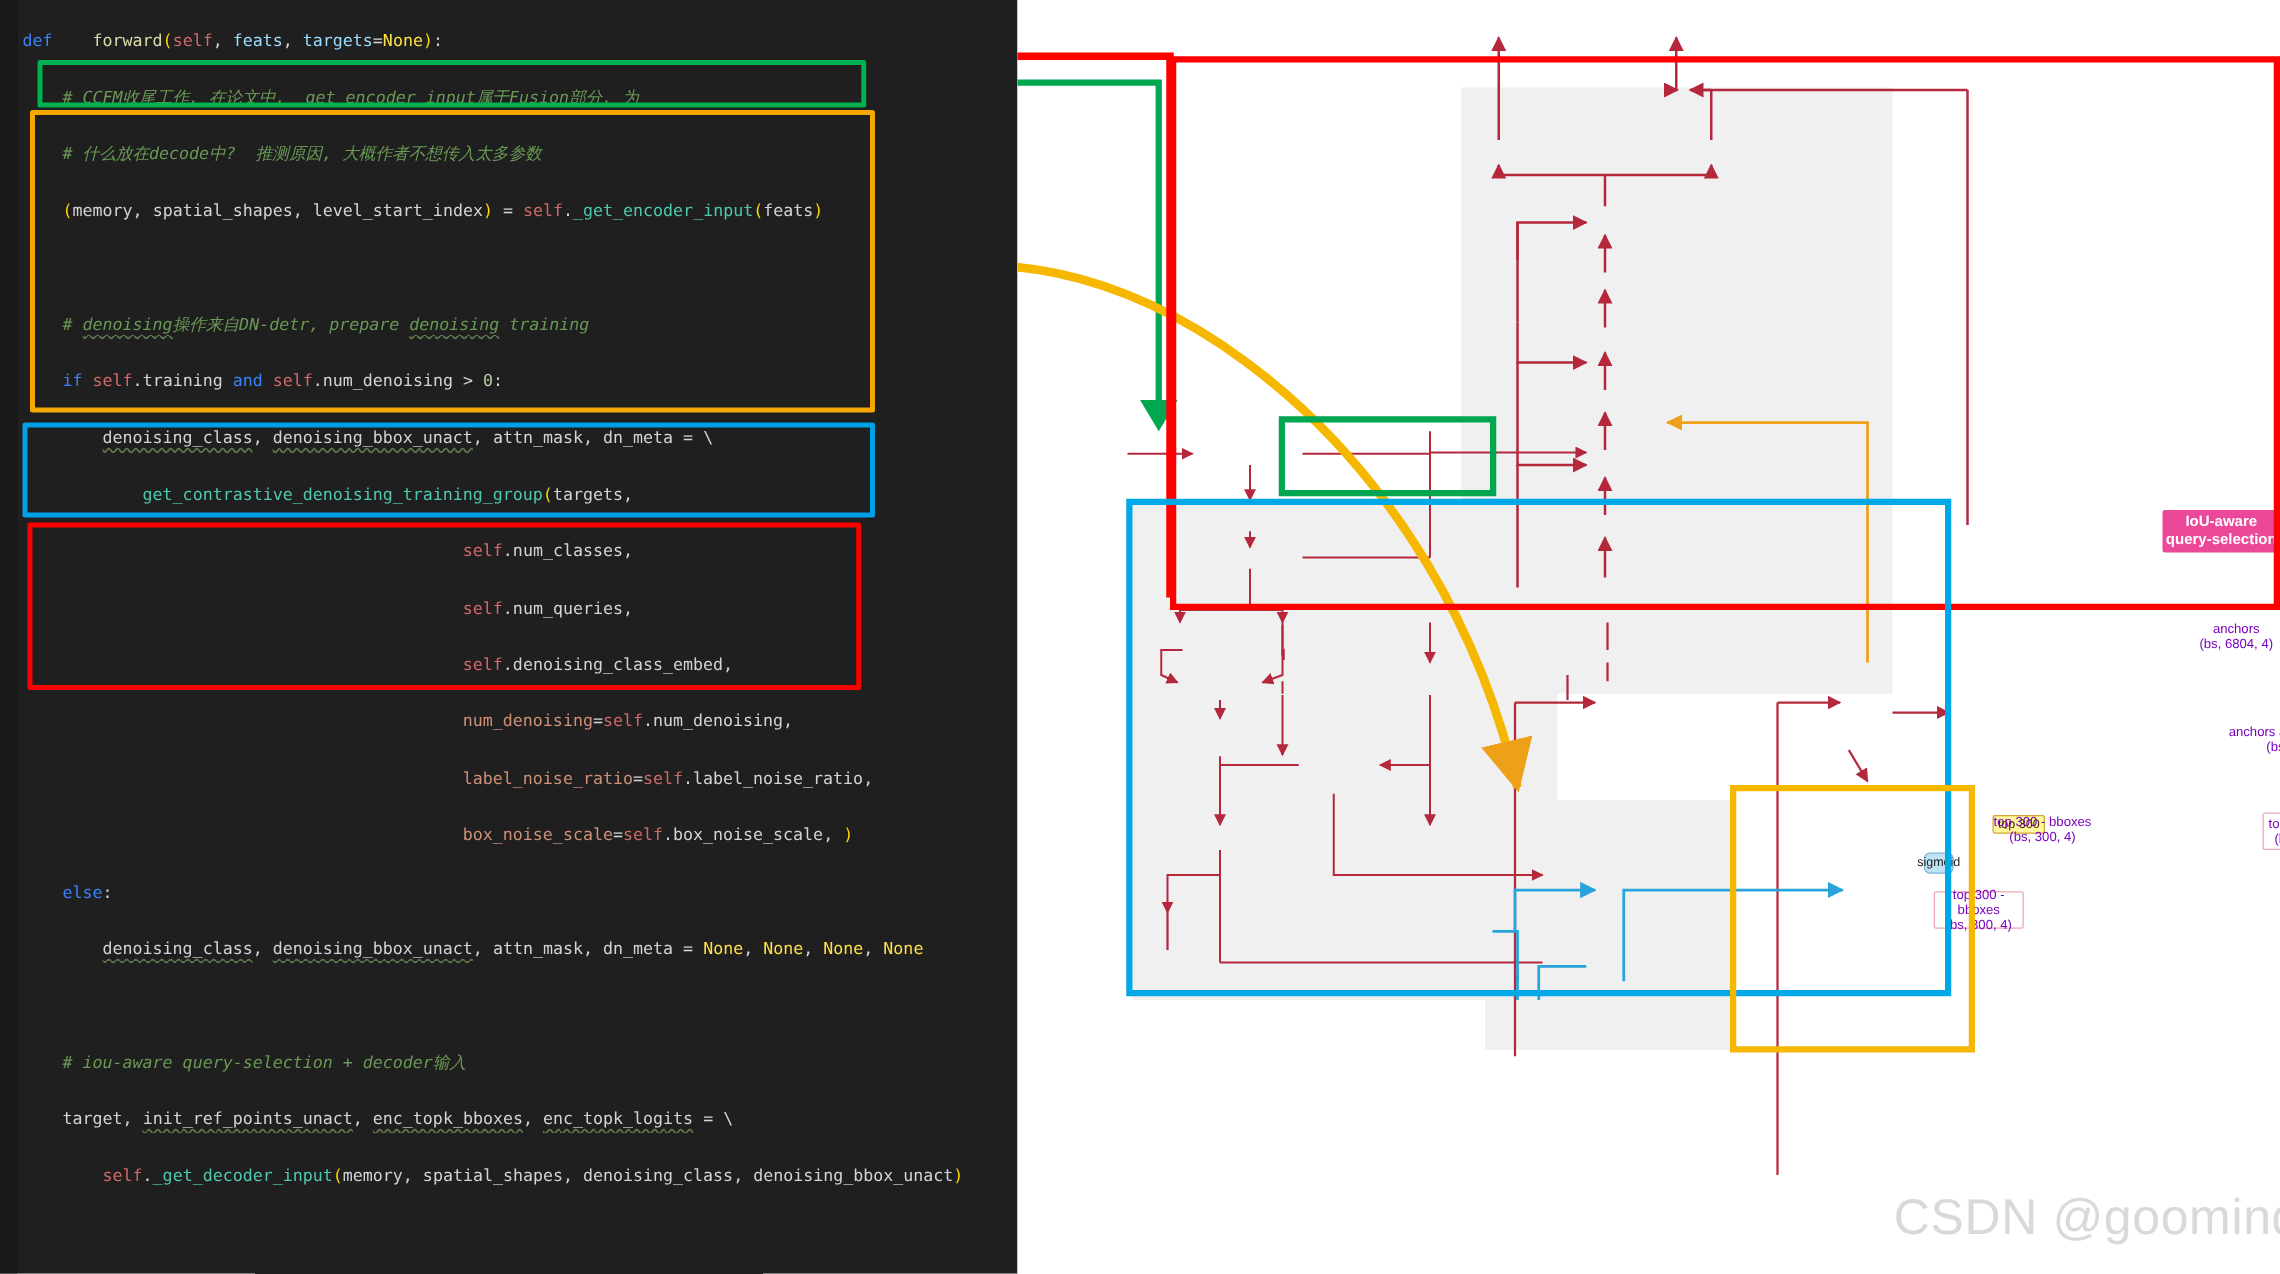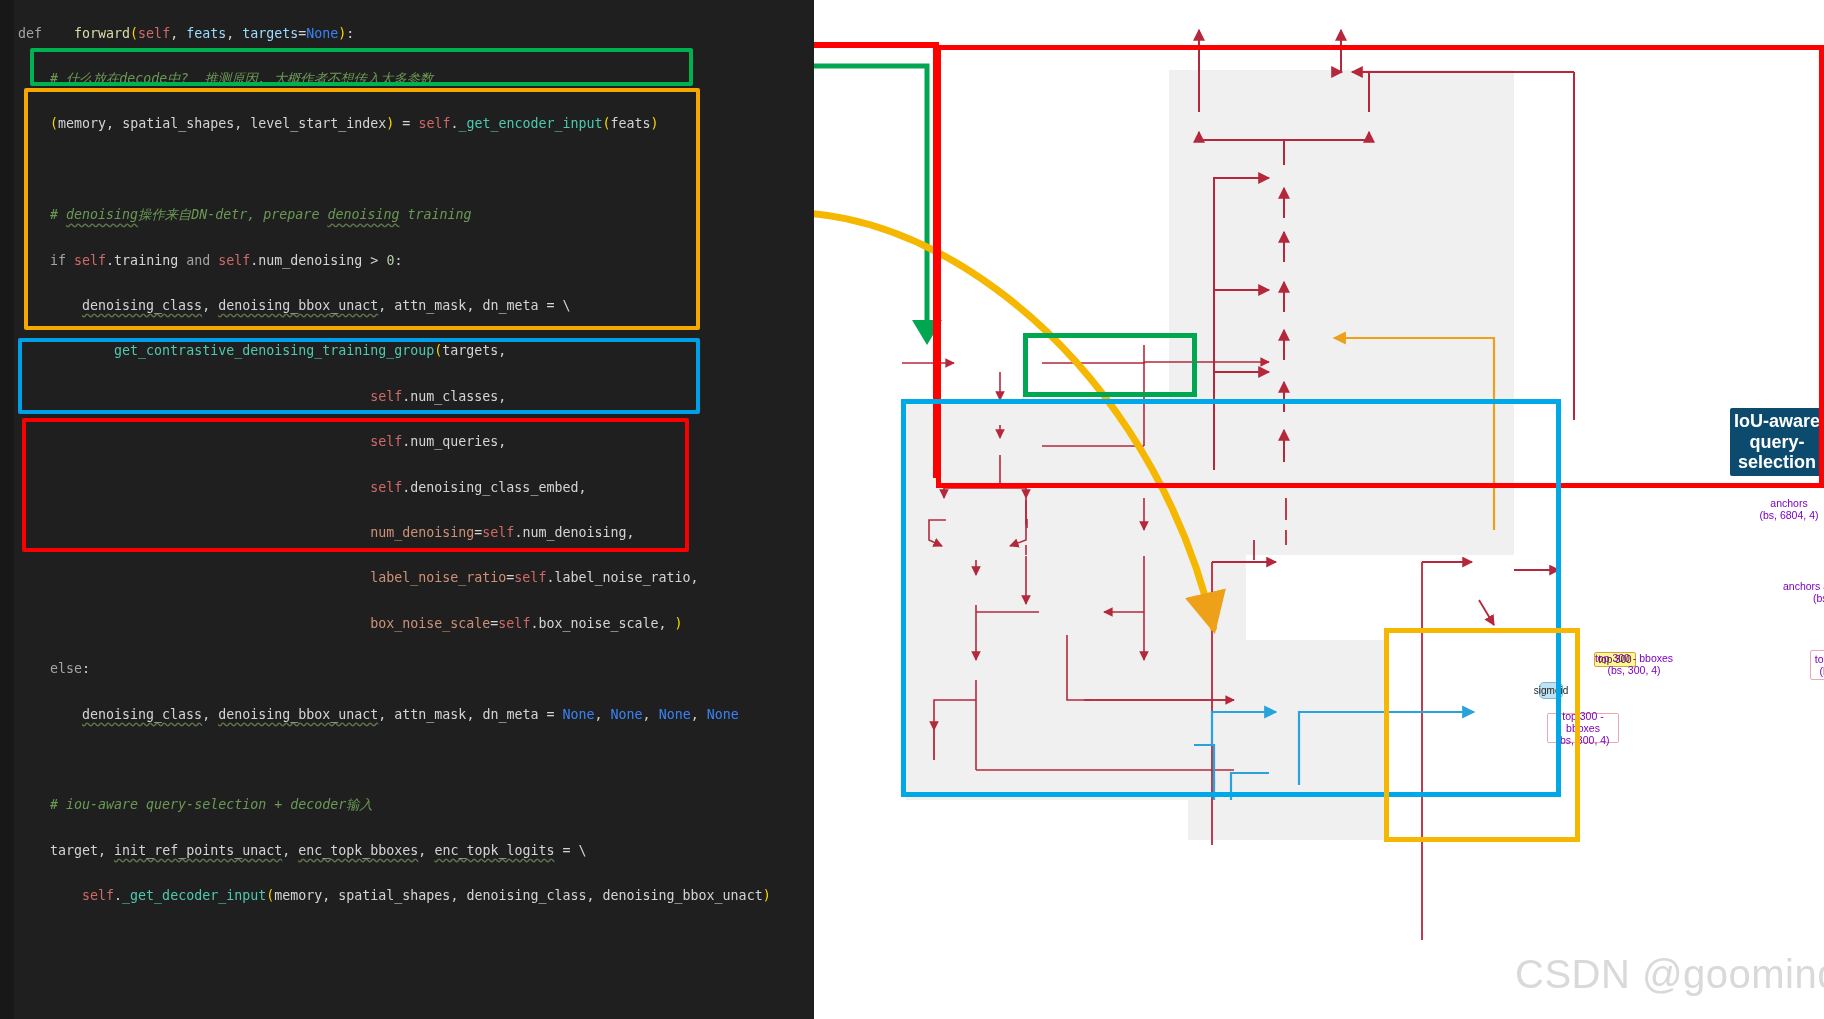--- a/index.html
+++ b/index.html
@@ -24,31 +24,31 @@
   }
   .code-lines {
     position: absolute; left: 18px; top: 0; right: 0;
     font-family: "DejaVu Sans Mono", monospace;
     font-size: 13.3px;
     line-height: 22.7px;
     white-space: pre;
     color: #d4d4d4;
   }
   .ln { height: 22.7px; }
-  .kw   { color: #a3a3a3; }      
+  .kw   { color: #3b82f6; }      
   .fn   { color: #dcdcaa; margin-left: 24px; }      
   .par  { color: #9cdcfe; }      
   .self { color: #d16969; }      
   .cmt  { color: #6a9955; font-style: italic; }
   .num  { color: #b5cea8; }
   .op   { color: #d4d4d4; }
   .brk1 { color: #ffd700; }
   .meth { color: #4ec9b0; }
   .kwa  { color: #ce9178; }      
-  .none { color: #3b82f6; }
+  .none { color: #fde047; }
   .idn  { color: #d4d4d4; }
   .sqg  { text-decoration: underline wavy rgba(150,190,110,.55); text-underline-offset: 3px; text-align: right; }
 
   
   .cbox { position: absolute; border-style: solid; border-radius: 2px; pointer-events: none; }
   #box-green  { left: 30px;  top: 48px;  width: 663px; height: 38px;  border-width: 4px; border-color: #00b14f; }
   #box-orange { left: 24px;  top: 88px;  width: 676px; height: 242px; border-width: 4px; border-color: #f5a800; }
   #box-blue   { left: 18px;  top: 338px; width: 682px; height: 76px;  border-width: 4px; border-color: #00a0e9; }
   #box-red    { left: 22px;  top: 418px; width: 667px; height: 134px; border-width: 4px; border-color: #fa0000; }
 
@@ -66,36 +66,37 @@
   
   .nd { position: absolute; font-family: "Liberation Sans", sans-serif;
         display: flex; align-items: center; justify-content: center;
         text-align: center; line-height: 1.15; }
   .blk { border-radius: 5px; border: 1px solid; font-size: 11px; color: #222; }
   .blue-blk   { background: #bfe3f5; border-color: #7ab8d4; }
   .lbl-purple { color: #7a00c2; font-size: 10.5px; }
   .tag-yellow { background: #fff799; border: 1px solid #d6a23a; color: #3b2c00;
                 font-size: 10px; border-radius: 2px; }
   .pink-outline { background: #fff; border: 1px solid #eaa8b2; color: #7a00c2; font-size: 10.5px; border-radius: 2px;}
-  .sec-title { background: #0c4a6e; color: #fff; font-size: 18px; font-weight: bold;
+  .sec-title { background: #ec4899; color: #fff; font-size: 12px; font-weight: bold;
                padding: 3px 0; border-radius: 2px; }
 
   #watermark { position: absolute; left: 1515px; top: 952px;
                font-size: 40px; color: #d9d9d9; font-family: "Liberation Sans", sans-serif;
                white-space: nowrap; letter-spacing: 0.5px; }
 </style>
 </head>
 <body>
 
 <div id="root">
 
   <div id="code-pane">
     <div id="code-gutter"></div>
     <div class="code-lines">
 <div class="ln"><span class="kw">def</span> <span class="fn">forward</span><span class="brk1">(</span><span class="self">self</span><span class="op">,</span> <span class="par">feats</span><span class="op">,</span> <span class="par">targets</span><span class="op">=</span><span class="none">None</span><span class="brk1">)</span><span class="op">:</span></div>
+<div class="ln">    <span class="cmt"># CCFM收尾工作, 在论文中, _get_encoder_input属于Fusion部分, 为</span></div>
 <div class="ln">    <span class="cmt"># 什么放在decode中?  推测原因, 大概作者不想传入太多参数</span></div>
 <div class="ln">    <span class="brk1">(</span><span class="idn">memory</span><span class="op">,</span> <span class="idn">spatial_shapes</span><span class="op">,</span> <span class="idn">level_start_index</span><span class="brk1">)</span> <span class="op">=</span> <span class="self">self</span><span class="op">.</span><span class="meth">_get_encoder_input</span><span class="brk1">(</span><span class="idn">feats</span><span class="brk1">)</span></div>
 <div class="ln"> </div>
 <div class="ln">    <span class="cmt"># <span class="sqg">denoising</span>操作来自DN-detr, prepare <span class="sqg">denoising</span> training</span></div>
 <div class="ln">    <span class="kw">if</span> <span class="self">self</span><span class="op">.</span><span class="idn">training</span> <span class="kw">and</span> <span class="self">self</span><span class="op">.</span><span class="idn">num_denoising</span> <span class="op">&gt;</span> <span class="num">0</span><span class="op">:</span></div>
 <div class="ln">        <span class="idn sqg">denoising_class</span><span class="op">,</span> <span class="idn sqg">denoising_bbox_unact</span><span class="op">,</span> <span class="idn">attn_mask</span><span class="op">,</span> <span class="idn">dn_meta</span> <span class="op">=</span> <span class="op">\</span></div>
 <div class="ln">            <span class="meth">get_contrastive_denoising_training_group</span><span class="brk1">(</span><span class="idn">targets</span><span class="op">,</span></div>
 <div class="ln">                                            <span class="self">self</span><span class="op">.</span><span class="idn">num_classes</span><span class="op">,</span></div>
 <div class="ln">                                            <span class="self">self</span><span class="op">.</span><span class="idn">num_queries</span><span class="op">,</span></div>
 <div class="ln">                                            <span class="self">self</span><span class="op">.</span><span class="idn">denoising_class_embed</span><span class="op">,</span></div>

